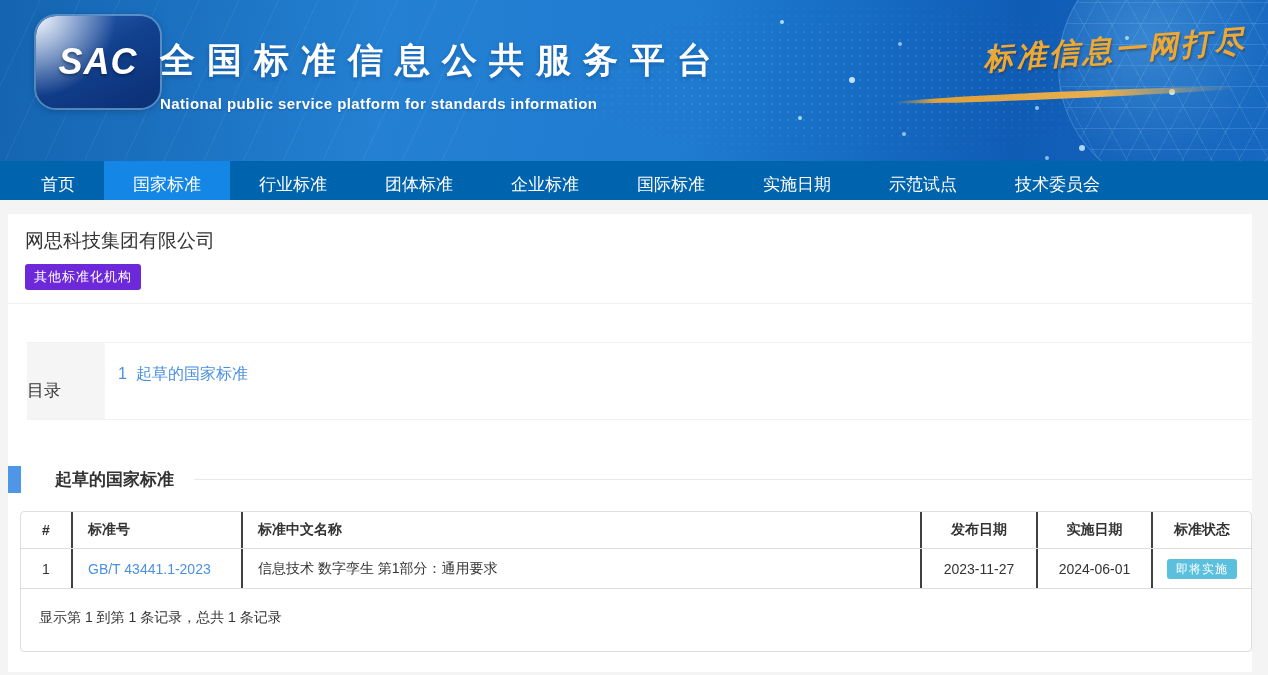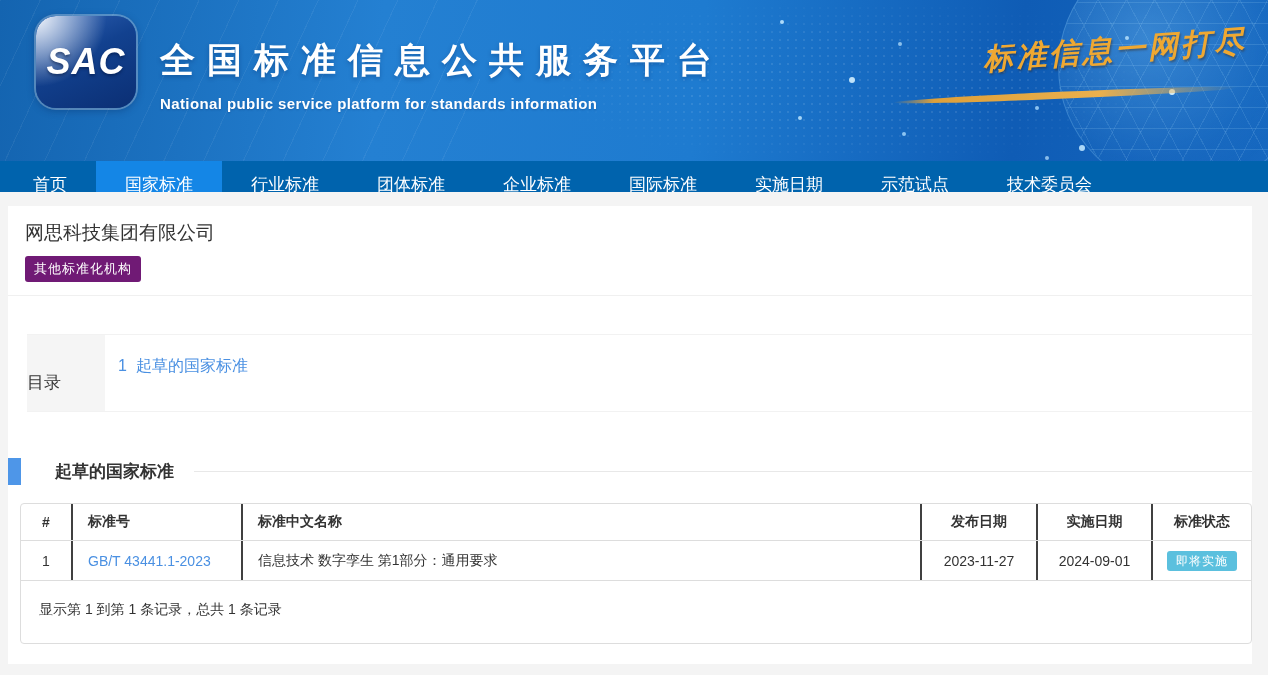--- a/index.html
+++ b/index.html
@@ -41,21 +41,21 @@
   .sparkles {
     position:absolute; left:780px; top:20px; width:4px; height:4px; border-radius:50%;
     background:rgba(190,230,255,.9);
     box-shadow: 18px 96px 0 0 rgba(190,230,255,.85), 70px 58px 0 1px rgba(210,240,255,.9),
       122px 112px 0 0 rgba(170,220,255,.8), 210px 30px 0 1px rgba(210,240,255,.85),
       255px 86px 0 0 rgba(170,220,255,.8), 300px 126px 0 1px rgba(190,230,255,.9),
       345px 16px 0 0 rgba(190,230,255,.8), 390px 70px 0 1px rgba(220,245,255,.95),
       118px 22px 0 0 rgba(190,230,255,.7), 265px 136px 0 0 rgba(190,230,255,.7);
   }
   .logo {
-    position:absolute; left:36px; top:16px; width:100px; height:92px; border-radius:20px;
+    position:absolute; left:36px; top:16px; width:124px; height:92px; border-radius:20px;
     background:linear-gradient(155deg,#2f62b5 0%,#12418f 42%,#0b2f74 100%);
     box-shadow:0 0 0 2px rgba(255,255,255,.28), 0 2px 8px rgba(0,30,80,.4);
     display:flex; align-items:center; justify-content:center; overflow:hidden;
   }
   .logo::before {
     content:""; position:absolute; inset:0; border-radius:20px;
     background:radial-gradient(circle at 0% 0%, rgba(255,255,255,.95), rgba(255,255,255,0) 52%);
   }
   .logo-text {
     position:relative; color:#fff; font-style:italic; font-weight:800; font-size:36px;
@@ -77,34 +77,34 @@
     white-space:nowrap; text-shadow:1px 2px 2px rgba(60,30,0,.35);
   }
   .slogan-underline {
     position:absolute; left:-85px; top:58px; width:345px; height:7px; transform:rotate(1.5deg);
     border-radius:50%;
     background:linear-gradient(90deg, rgba(224,162,60,0) 0%, #dea03a 12%, #eab04d 60%, rgba(224,162,60,0) 100%);
   }
 
   
   .main-nav {
-    height:31px; background:#0063ad; display:flex; padding-left:4px;
+    height:39px; background:#0063ad; display:flex; padding-left:12px;
   }
   .nav-item {
     line-height:47px; padding:0 29px; color:#fff; font-size:17px; cursor:pointer; white-space:nowrap;
   }
   .nav-item.active { background:#1486e6; }
 
   
   .panel {
     margin:14px 16px 0 8px; background:#fff; min-height:453px; padding-bottom:20px;
   }
   .org-name { padding:14px 0 0 17px; font-size:19px; color:#333; font-weight:400; }
   .org-badge {
-    display:inline-block; margin:10px 0 0 17px; background:#701a75; color:#fff;
+    display:inline-block; margin:10px 0 0 17px; background:#6d28d9; color:#fff;
     font-size:13px; padding:4px 9px; border-radius:3px; letter-spacing:1px;
   }
   .org-divider { margin-top:13px; border-bottom:1px solid #f0f0f0; }
 
   .toc-row {
     margin:38px 0 0 19px; width:1225px; height:78px; display:flex;
     border-top:1px solid #f2f2f2; border-bottom:1px solid #f2f2f2;
   }
   .toc-label {
     width:78px; background:#f5f5f5; display:flex; align-items:center; justify-content:flex-start;
@@ -202,21 +202,21 @@
       <div class="cell-c">实施日期</div>
       <div class="cell-c">标准状态</div>
     </div>
     <div class="t-row t-body">
       <div class="cell-c">1</div>
       <div class="cell-l">
         <a class="std-link">GB/T 43441.1-2023</a>
       </div>
       <div class="cell-l">信息技术 数字孪生 第1部分：通用要求</div>
       <div class="cell-c">2023-11-27</div>
-      <div class="cell-c">2024-09-01</div>
+      <div class="cell-c">2024-06-01</div>
       <div class="cell-c">
         <span class="status-badge">即将实施</span>
       </div>
     </div>
     <div class="t-foot">显示第 1 到第 1 条记录，总共 1 条记录</div>
   </div>
 
 </main>
 
 </body></html>

